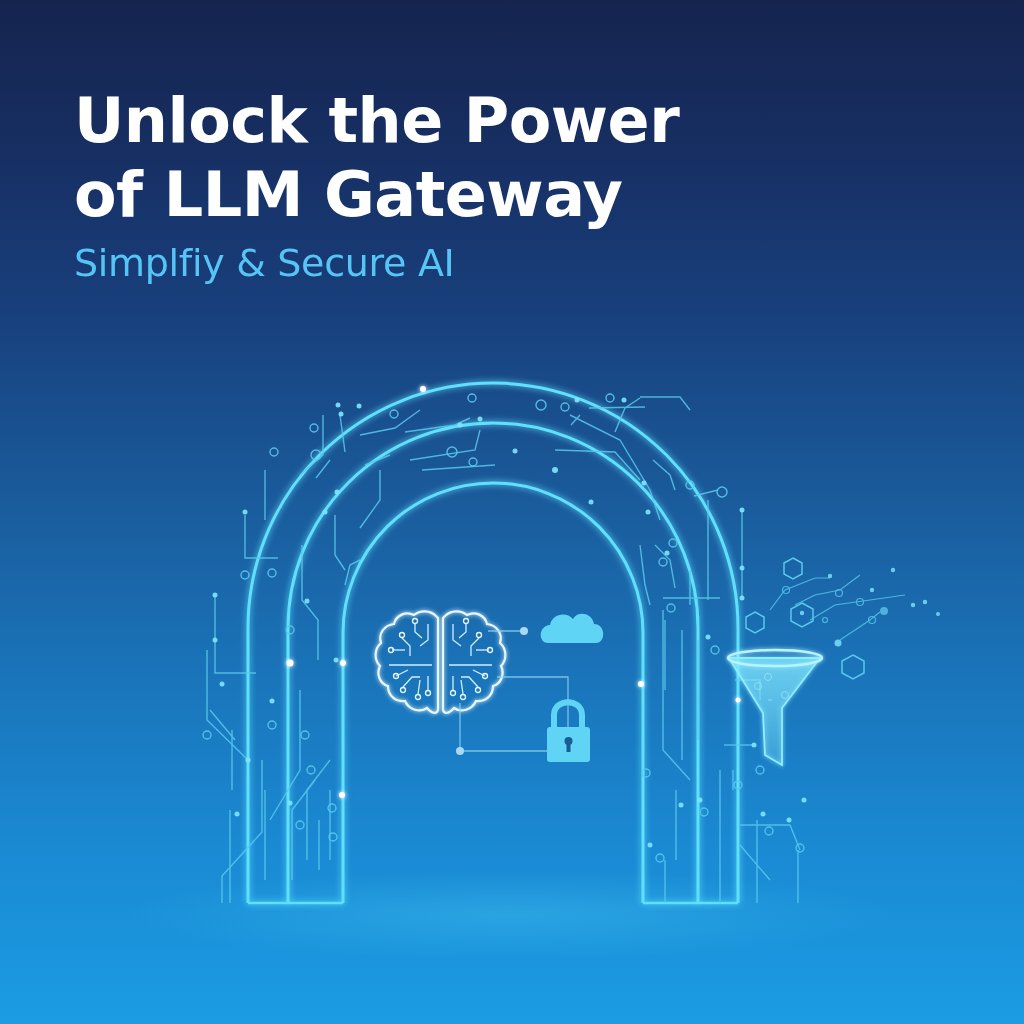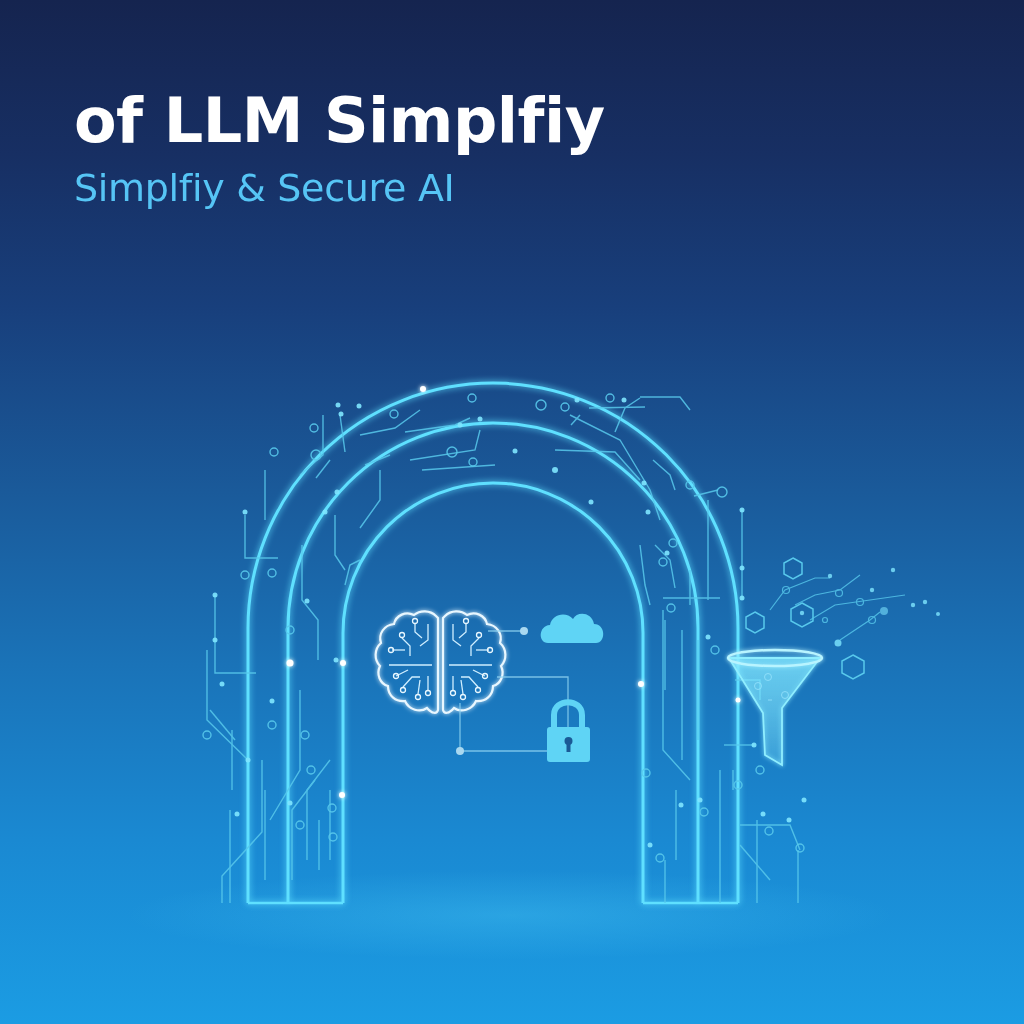--- a/index.html
+++ b/index.html
@@ -328,16 +328,17 @@
     <circle cx="925" cy="602" r="2.2"></circle>
     <circle cx="938" cy="614" r="2"></circle>
     <circle cx="884" cy="611" r="4" opacity="0.7"></circle>
     <circle cx="838" cy="643" r="3.5"></circle>
     <circle cx="802" cy="613" r="2.2"></circle>
   </g>
 </svg>
 
 <div class="hero">
   <h1 class="title">
-    <span class="title-line">of LLM Simplfiy</span>
+    <span class="title-line">Unlock the Power</span>
+    <span class="title-line">of LLM Gateway</span>
   </h1>
   <p class="subtitle">Simplfiy &amp; Secure AI</p>
 </div>
 
 </body></html>

